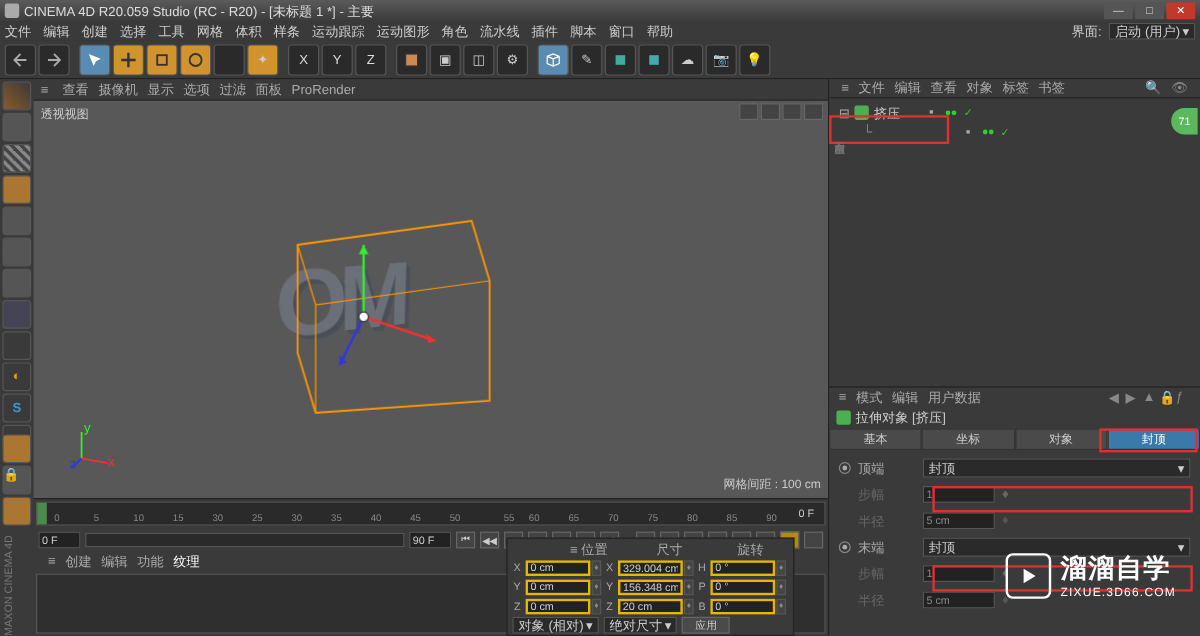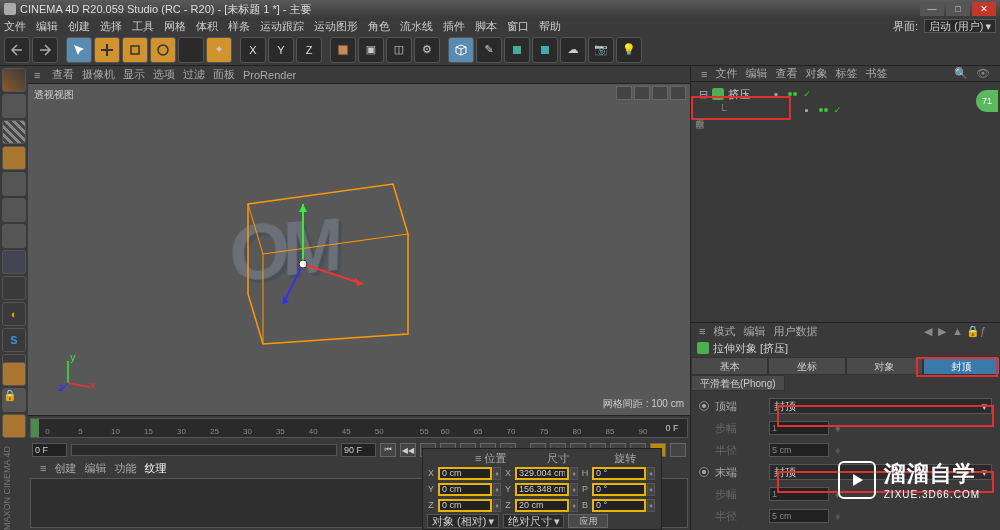--- a/index.html
+++ b/index.html
@@ -452,23 +452,20 @@
       <div class="attr-title">
         <div class="ticon"></div>
         <span>拉伸对象 [挤压]</span>
       </div>
       <div class="attr-subtabs">
         <div>基本</div>
         <div>坐标</div>
         <div>对象</div>
         <div class="active">封顶</div>
       </div>
-      <div class="attr-subtabs2">
-          <div>平滑着色(Phong)</div>
-        </div>
       <div class="red-box2" style="top:34px;right:2px;width:82px;height:20px"></div>
 
       <div class="attr-section">
         <div class="attr-row">
           <div class="radio on"></div>
           <div class="lbl">顶端</div>
           <div class="attr-select">
               <span>封顶</span>
               <span>▾</span>
             </div>

